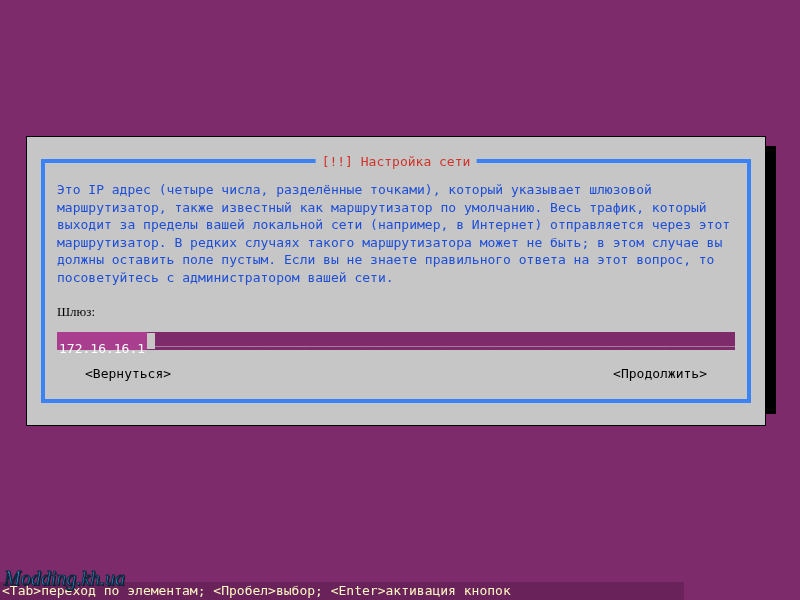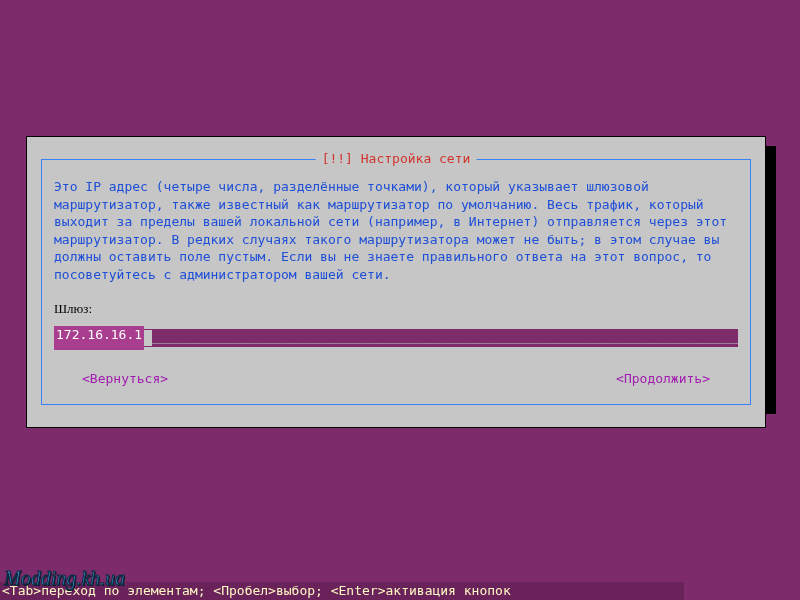--- a/index.html
+++ b/index.html
@@ -23,21 +23,21 @@
   .dialog {
     position: absolute;
     left: 26px;
     top: 136px;
     width: 740px;
     background: #c6c6c6;
     border: 1px solid #000;
     padding: 14px 14px 22px 14px;
   }
   .inner {
-    border: 1px solid #3b82f6;
+    border: 4px solid #3b82f6;
     padding: 18px 12px 18px 12px;
     position: relative;
     margin-top: 8px;
   }
   .title {
     position: absolute;
     top: -9px;
     left: 50%;
     transform: translateX(-50%);
     background: #c6c6c6;
@@ -61,45 +61,45 @@
     height: 18px;
     display: flex;
     align-items: center;
     font-family: inherit;
     font-size: 13px;
     color: #c6c6c6;
   }
   .input-value {
     background: #a93e8f;
     color: #fff;
-    padding: 0 2px;
-    height: 24px;
+    padding: 8px 2px;
+    height: 18px;
     line-height: 18px;
     display: inline-block;
   }
   .cursor {
     display: inline-block;
     width: 8px;
     height: 16px;
     background: #c6c6c6;
     margin-left: 0;
   }
   .input-fill {
     flex: 1;
     height: 18px;
     color: #c6c6c6;
     overflow: hidden;
     white-space: nowrap;
     letter-spacing: 0;
   }
   .buttons {
-    margin-top: 24px;
+    margin-top: 16px;
     display: flex;
     justify-content: space-between;
-    color: #a21caf;
+    color: #000000;
     padding: 0 28px 0 28px;
   }
   .btn { white-space: pre; cursor: pointer; }
   .helpbar {
     position: absolute;
     left: 0;
     bottom: 0;
     width: 684px;
     height: 18px;
     background: #6a225a;

